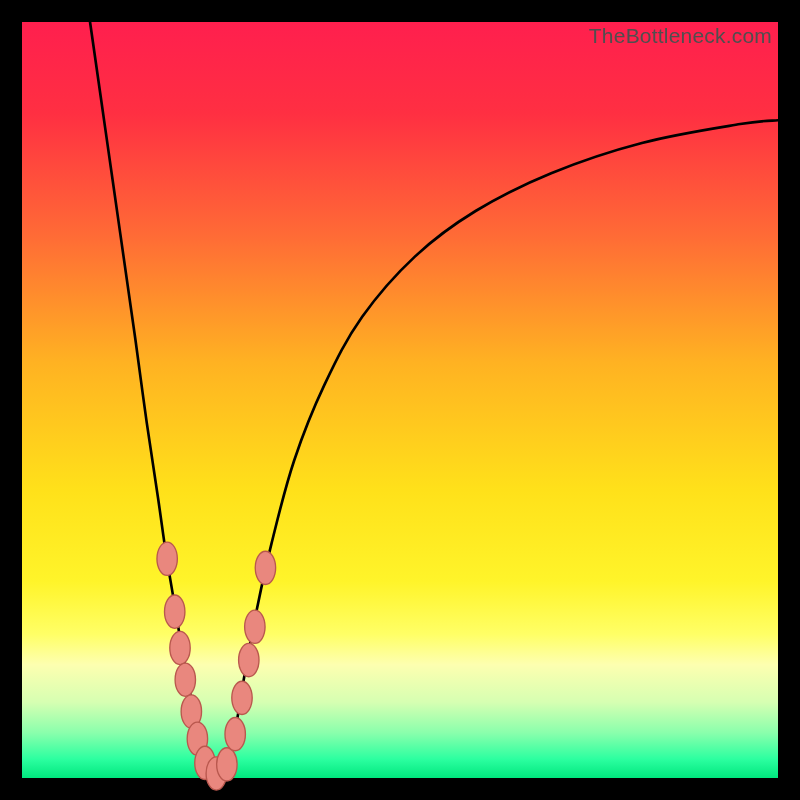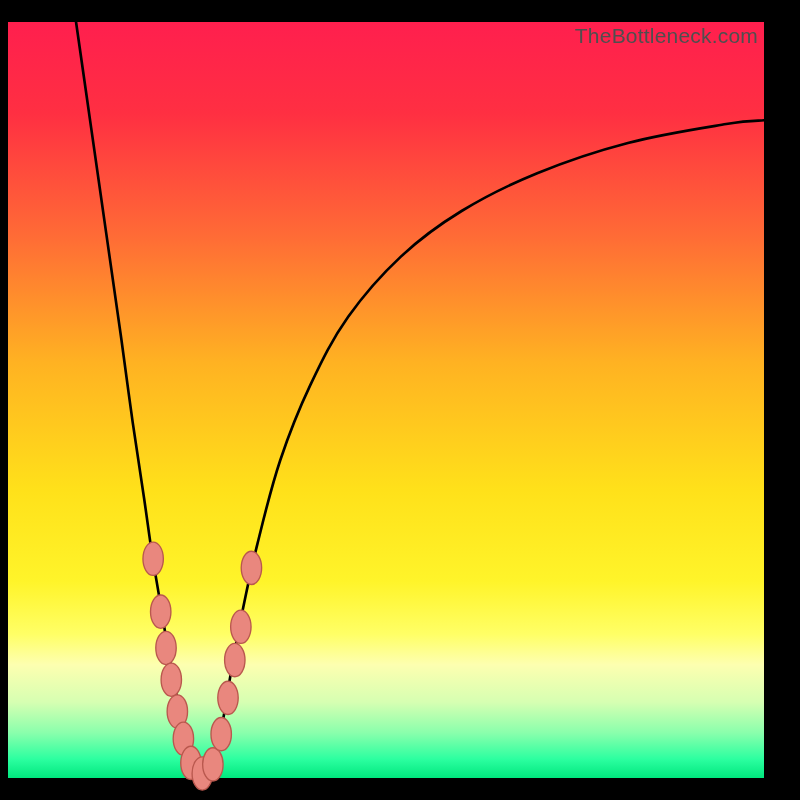--- a/index.html
+++ b/index.html
@@ -15,21 +15,21 @@
     position: absolute;
     top: 0;
     left: 0;
     width: 800px;
     height: 800px;
     background: #000;
   }
   .plot {
     position: absolute;
     top: 22px;
-    left: 8px;
+    left: 22px;
     width: 756px;
     height: 756px;
   }
   .gradient-bg {
     position: absolute;
     top: 0;
     left: 0;
     width: 100%;
     height: 100%;
   }

